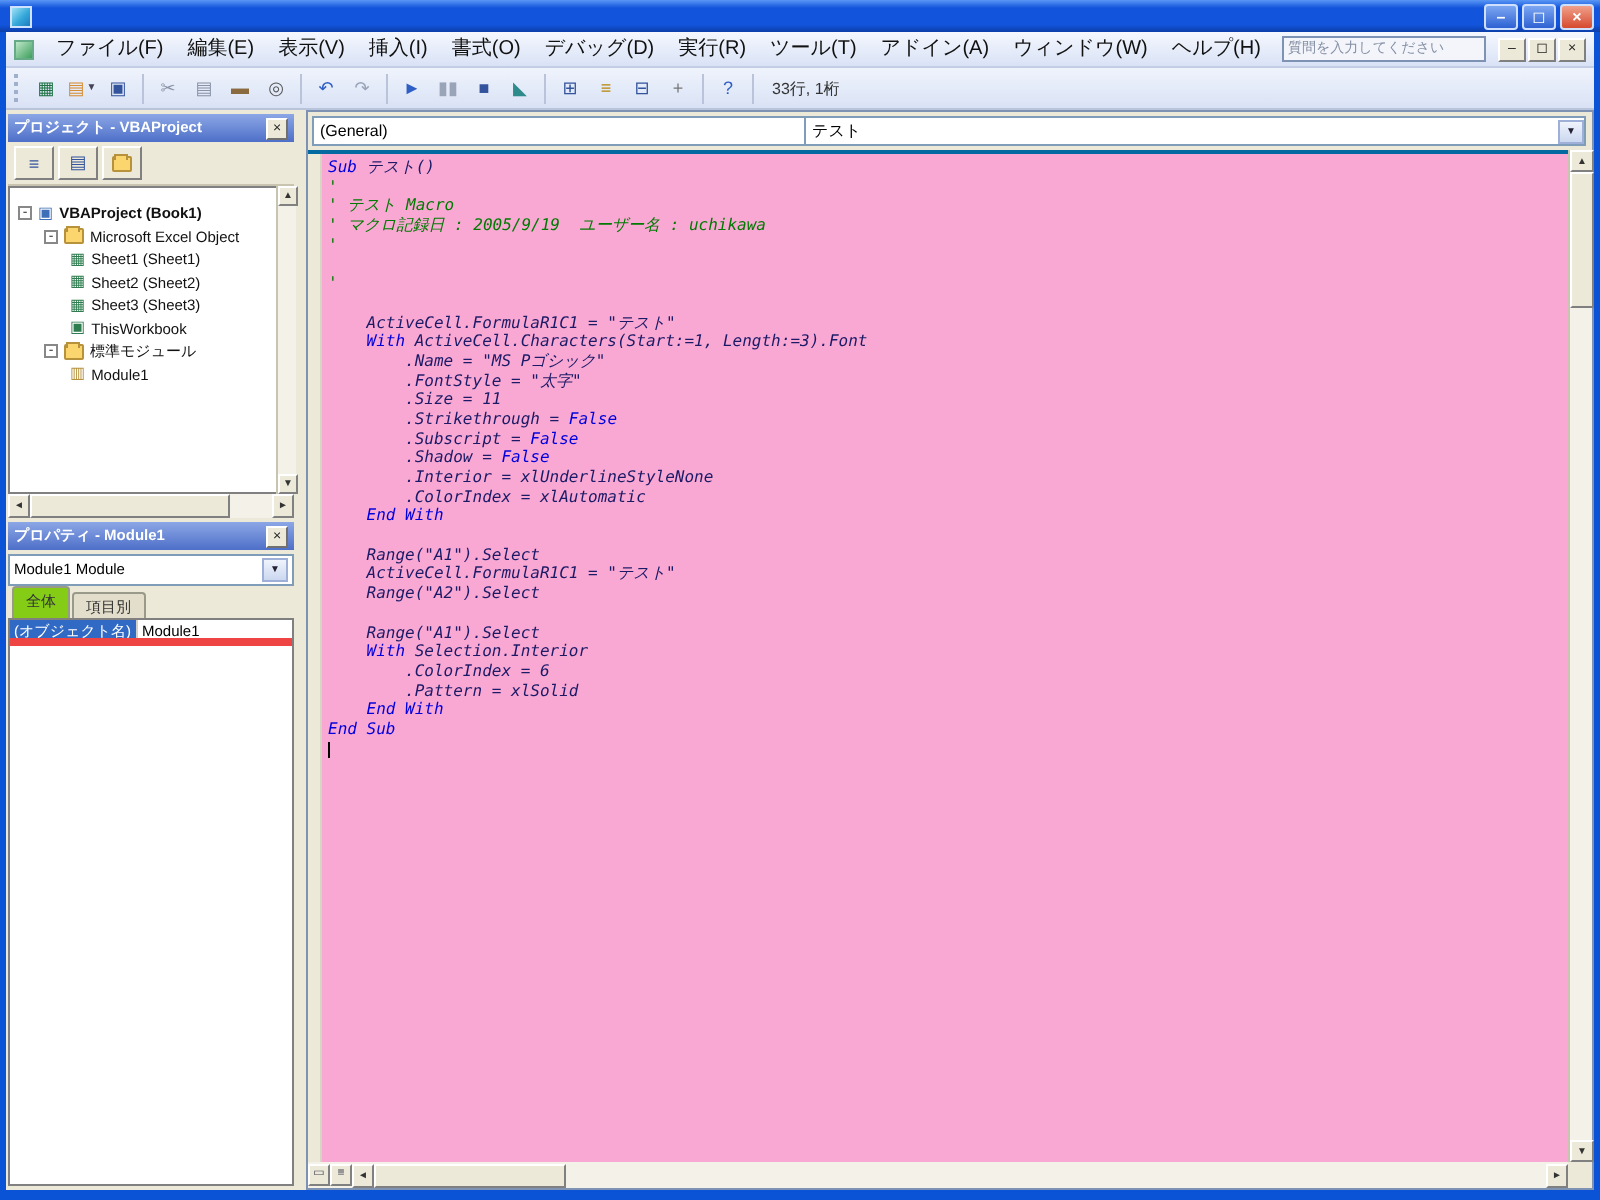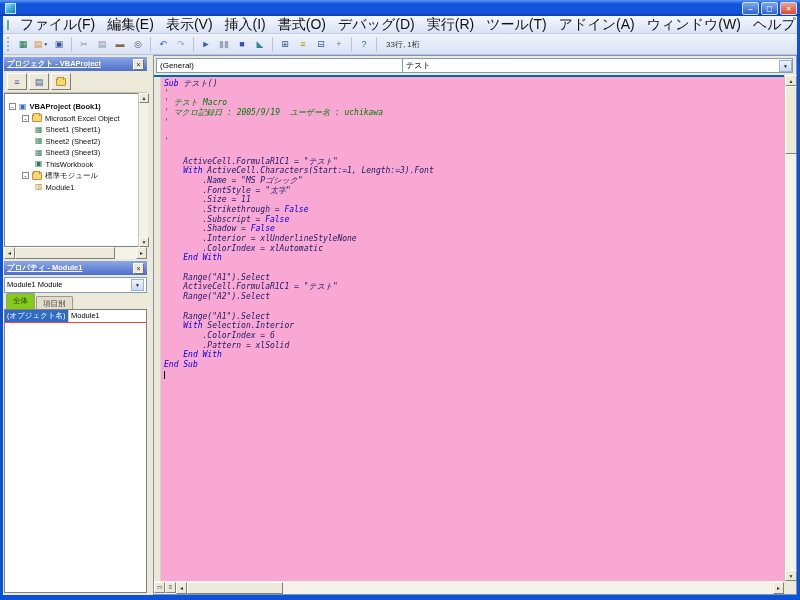--- a/index.html
+++ b/index.html
@@ -20,21 +20,21 @@
     line-height:11px;text-align:center;font-weight:bold;}
   .cap-btn.close{background:linear-gradient(180deg,#F0A08A,#D6492F);}
   
   .content{position:absolute;left:3px;top:16px;right:3px;bottom:5px;background:#ECE9D8;overflow:hidden;}
   
   .menubar{position:absolute;left:0;top:0;right:0;height:18px;
     background:linear-gradient(180deg,#F4F7FE,#D9E2F5);border-bottom:1px solid #C3CEE4;
     display:flex;align-items:center;padding:0 4px;}
   .mdi-icon{width:10px;height:10px;margin-right:5px;border:1px solid #6a8;
     background:linear-gradient(135deg,#BDE8C9,#3E9E5C);}
-  .menu-item{font-size:14px;color:#111;padding:0 6px;line-height:17px;white-space:nowrap;}
+  .menu-item{font-size:10px;color:#111;padding:0 6px;line-height:17px;white-space:nowrap;}
   .q-box{margin-left:auto;width:102px;height:13px;border:1px solid #7E93B4;background:#F3F5FB;
     color:#8590A4;font-size:7px;line-height:11px;padding:0 2px;overflow:hidden;white-space:nowrap;}
   .mdi-btns{display:flex;gap:1px;margin-left:6px;}
   .mdi-btn{width:14px;height:12px;border:1px solid #fff;border-right-color:#808080;
     border-bottom-color:#808080;background:#ECE9D8;font-size:7px;line-height:10px;
     text-align:center;color:#222;}
   
   .toolbar{position:absolute;left:0;top:18px;right:0;height:21px;
     background:linear-gradient(180deg,#EFF3FC,#D9E2F5);border-bottom:1px solid #B9C4DB;
     display:flex;align-items:center;padding:0 3px;}
@@ -43,21 +43,21 @@
     font-size:9px;border:1px solid transparent;}
   .tb-sep{width:1px;height:15px;background:#B9C4DB;margin:0 3px;}
   .tb-dd{font-size:5px;color:#445;margin-left:1px;}
   .pos-ind{font-size:8px;color:#333;margin-left:6px;white-space:nowrap;}
   
   .main{position:absolute;left:0;top:39px;right:0;bottom:0;background:#ECE9D8;}
   
   .leftcol{position:absolute;left:0;top:0;width:146px;bottom:0;}
   .panel-cap{position:absolute;left:1px;width:143px;height:14px;
     background:linear-gradient(180deg,#8CA7E6,#4E6FC8);color:#fff;font-weight:bold;
-    font-size:7.5px;line-height:14px;padding:0 3px;display:flex;align-items:center;text-decoration:underline;}
+    font-size:7.5px;line-height:14px;padding:0 3px;display:flex;align-items:center;}
   .panel-cap .cap-close{margin-left:auto;width:11px;height:11px;background:#ECE9D8;
     border:1px solid #fff;border-right-color:#707070;border-bottom-color:#707070;
     color:#222;font-size:7px;line-height:9px;text-align:center;font-weight:normal;}
   .proj-cap{top:2px;}
   .proj-tools{position:absolute;left:1px;top:16px;width:143px;height:22px;background:#ECE9D8;
     display:flex;align-items:center;gap:2px;padding:0 3px;border-bottom:1px solid #C9C4B0;}
   .pt-btn{width:20px;height:17px;border:1px solid #fff;border-right-color:#808080;
     border-bottom-color:#808080;background:#ECE9D8;font-size:9px;display:flex;
     align-items:center;justify-content:center;}
   .tree{position:absolute;left:1px;top:38px;width:143px;height:154px;background:#fff;
@@ -88,21 +88,21 @@
     display:flex;align-items:center;}
   .combo-arrow{margin-left:auto;width:13px;height:12px;background:linear-gradient(180deg,#EFF3FC,#CBD8F0);
     border:1px solid #9EB0D8;font-size:5px;line-height:11px;text-align:center;color:#223;}
   .prop-tabs{position:absolute;left:1px;top:240px;width:143px;height:14px;display:flex;
     align-items:flex-end;padding-left:2px;gap:1px;}
   .tab{height:13px;padding:0 6px;font-size:7.5px;line-height:13px;background:#E2DECB;
     border:1px solid #9a9a8a;border-bottom:none;border-radius:2px 2px 0 0;color:#333;}
   .tab.active{background:#84cc16;height:16px;text-align:right;}
   .prop-grid{position:absolute;left:1px;top:254px;width:143px;bottom:2px;background:#fff;
     border:1px solid #808080;}
-  .prow{display:flex;height:13px;border-bottom:1px solid #ef4444;font-size:7.5px;}
+  .prow{display:flex;height:13px;border-bottom:4px solid #ef4444;font-size:7.5px;}
   .pname{width:64px;padding:0 2px;line-height:12px;border-right:1px solid #D4D0C8;
     overflow:hidden;white-space:nowrap;}
   .pval{flex:1;padding:0 2px;line-height:12px;}
   .prow.sel .pname{background:#316AC5;color:#fff;}
   
   .codewin{position:absolute;left:150px;top:0;right:0;bottom:0;background:#ECE9D8;
     border:1px solid #7E93B4;}
   .combo-row{position:absolute;left:0;top:0;right:0;height:19px;background:#ECE9D8;}
   .code-combo{position:absolute;top:2px;height:15px;background:#fff;border:1px solid #7F9DB9;
     font-size:8px;display:flex;align-items:center;padding-left:3px;}

